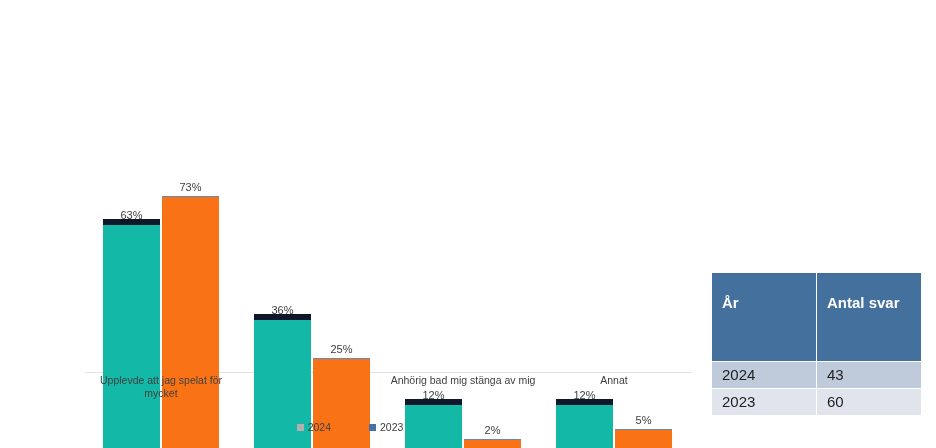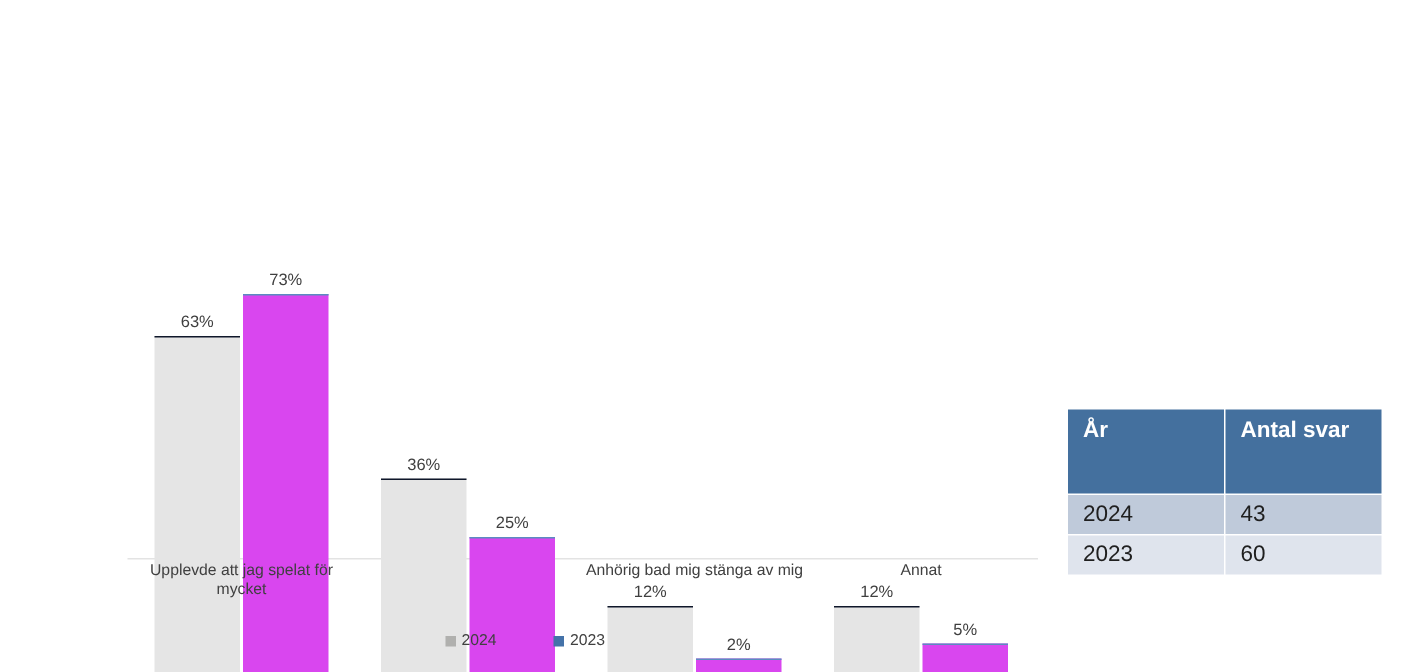--- a/index.html
+++ b/index.html
@@ -41,26 +41,26 @@
     height: 312px;
   }
 
   .bar {
     position: absolute;
     bottom: 0;
     width: 57px;
   }
   .bar.series-2024 {
     left: 0;
-    background: #e5e5e5;
-    border-top: 1px solid #0f172a;
+    background: #14b8a6;
+    border-top: 6px solid #0f172a;
   }
   .bar.series-2023 {
     left: 59px;
-    background: #d946ef;
+    background: #f97316;
     border-top: 1px solid #5b8bc0;
   }
 
   .bar-label {
     position: absolute;
     bottom: 100%;
     left: 50%;
     transform: translateX(-50%);
     margin-bottom: 4px;
     font-size: 11px;
@@ -108,21 +108,21 @@
     left: 711px;
     top: 272px;
     width: 210px;
     border-collapse: separate;
     border-spacing: 1px;
     font-size: 15px;
     table-layout: fixed;
   }
   #data-table th,
   #data-table td {
-    padding: 4px 10px;
+    padding: 20px 10px;
     text-align: left;
     vertical-align: top;
     font-weight: normal;
   }
   #data-table th {
     background: #44709e;
     color: #ffffff;
     font-weight: bold;
     height: 48px;
     line-height: 19px;

